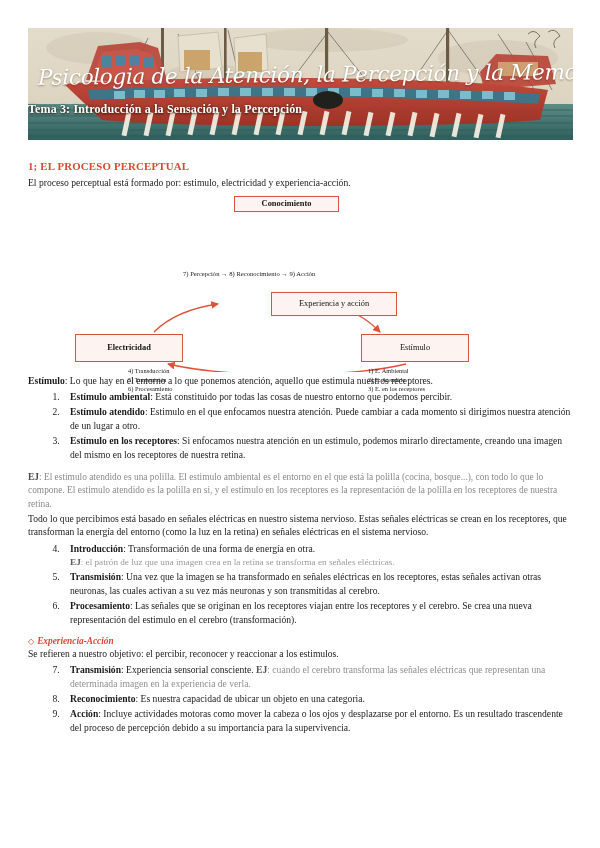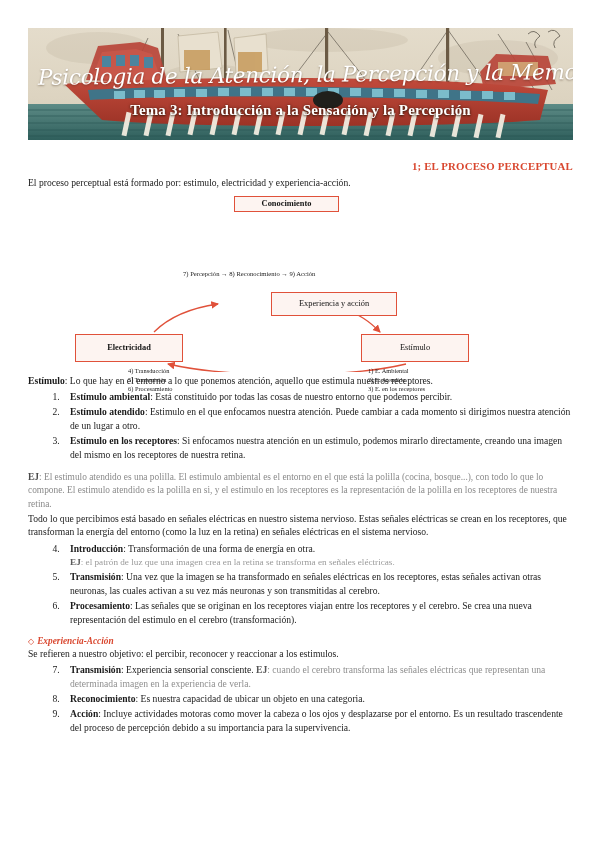--- a/index.html
+++ b/index.html
@@ -51,40 +51,40 @@
     letter-spacing: -0.3px;
     white-space: nowrap;
     text-shadow: 0 1px 2px rgba(60,40,20,0.45);
     transform: skewY(-0.6deg);
   }
   .banner-subtitle {
     position: absolute;
     left: 0;
     right: 0;
     top: 74px;
-    text-align: center;
+    text-align: left;
     color: #ffffff;
     font-family: "Liberation Serif", serif;
     font-weight: bold;
-    font-size: 15px;
+    font-size: 12px;
     letter-spacing: 0.15px;
     text-shadow: 0 1px 2px rgba(40,25,10,0.75), 0 0 3px rgba(40,25,10,0.6);
   }
 
   
   .content {
     position: absolute;
     left: 28px;
     top: 152px;
     width: 545px;
   }
 
   h1.section-title {
     margin: 8px 0 4px 0;
-    text-align: right;
+    text-align: left;
     color: #d9472f;
     font-family: "Liberation Serif", serif;
     font-weight: bold;
     font-size: 10.8px;
     letter-spacing: 0.2px;
   }
 
   p.body-text {
     margin: 0 0 3px 0;
     font-size: 9.6px;

